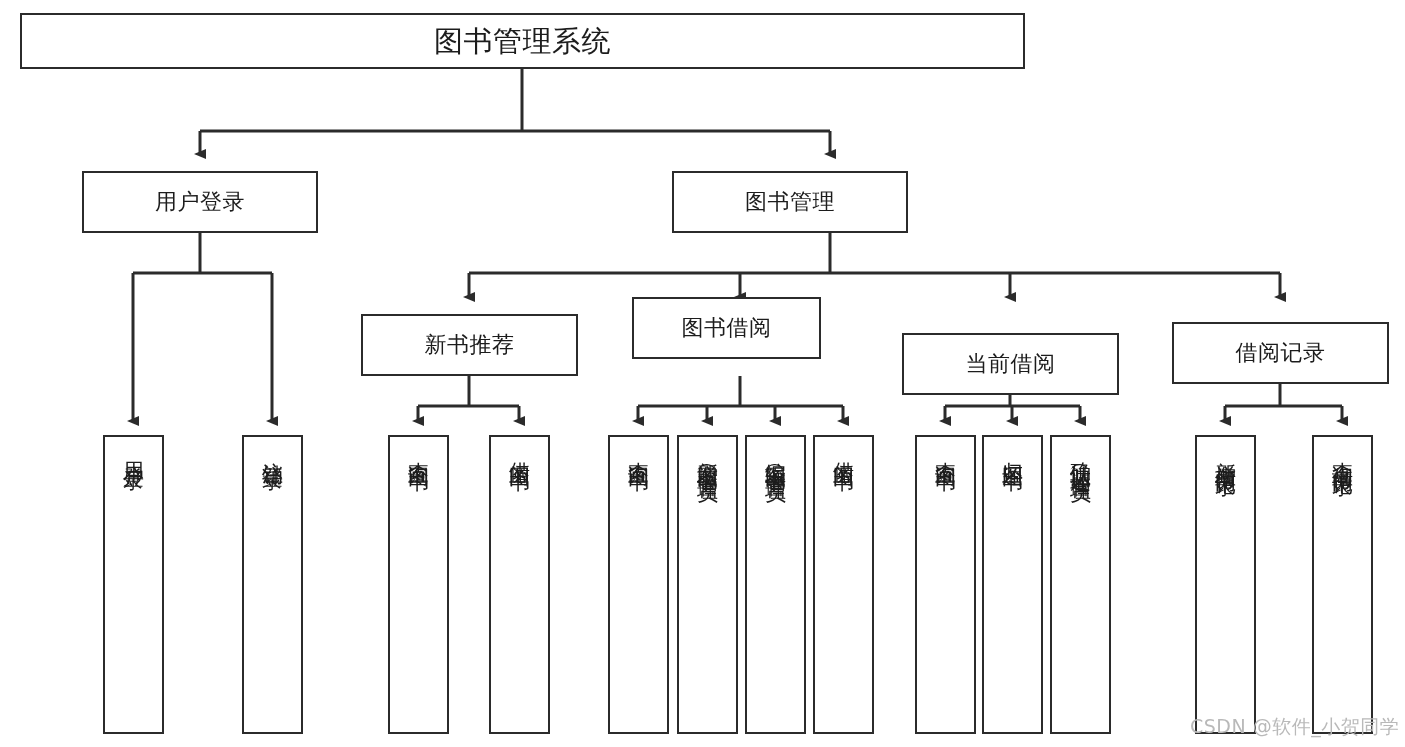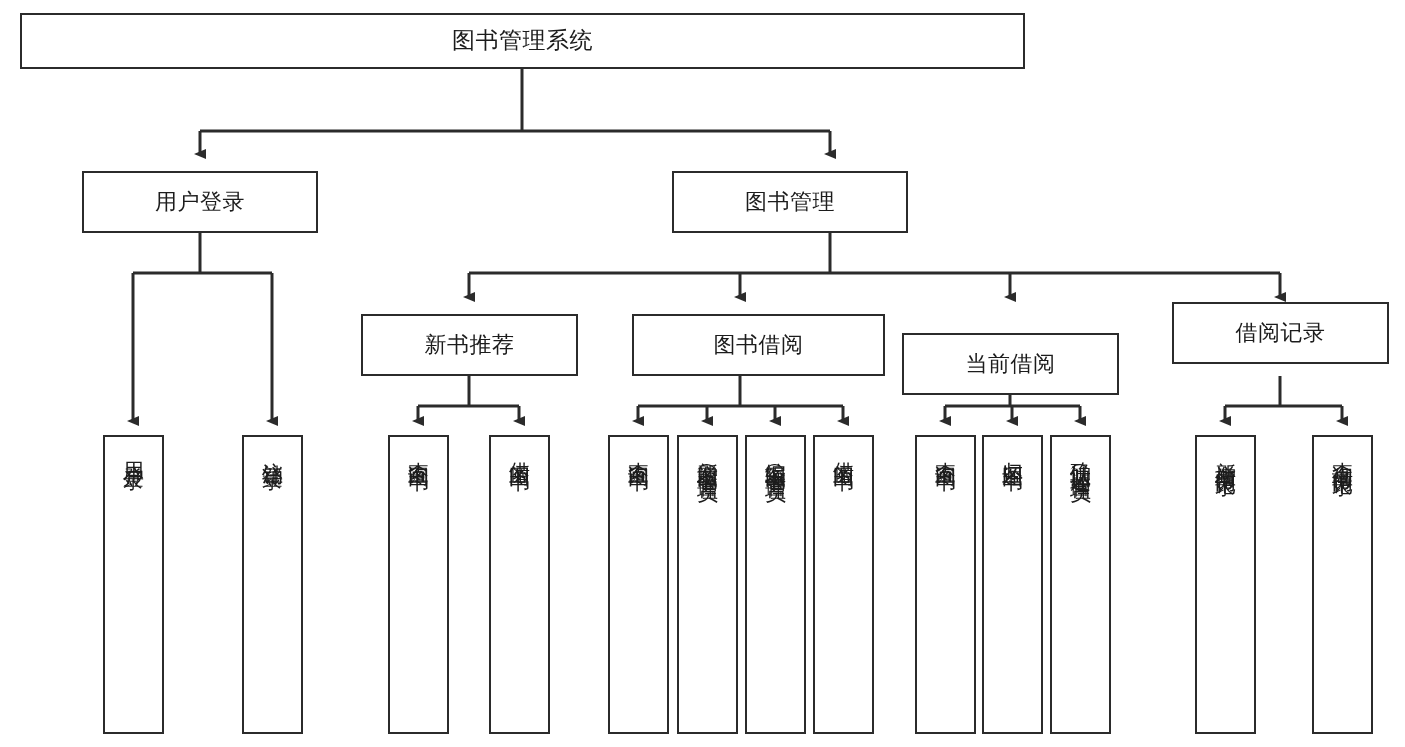--- a/index.html
+++ b/index.html
@@ -36,21 +36,21 @@
     display:block;
     line-height:1.18;
     letter-spacing:0.5px;
     color:#1c1c1c;
   }
   
   .node.h .label{
     font-size:22px;
     white-space:nowrap;
   }
-  .node.root .label{ font-size:23px; }
+  .node.root .label{ font-size:29px; }
   
   .node.v{
     align-items:flex-start;
     padding-top:8px;
   }
   .node.v .label{
     writing-mode:vertical-rl;
     text-orientation:upright;
     font-size:21px;
     line-height:1.05;
@@ -128,27 +128,27 @@
   <div class="node h" style="left:82px; top:171px; width:236px; height:62px;">
     <span class="label">用户登录</span>
   </div>
   <div class="node h" style="left:672px; top:171px; width:236px; height:62px;">
     <span class="label">图书管理</span>
   </div>
 
   <div class="node h" style="left:361px; top:314px; width:217px; height:62px;">
     <span class="label">新书推荐</span>
   </div>
-  <div class="node h" style="left:632px; top:314px; width:253px; height:62px;">
+  <div class="node h" style="left:632px; top:297px; width:189px; height:62px;">
     <span class="label">图书借阅</span>
   </div>
   <div class="node h" style="left:902px; top:333px; width:217px; height:62px;">
     <span class="label">当前借阅</span>
   </div>
-  <div class="node h" style="left:1172px; top:302px; width:217px; height:62px;">
+  <div class="node h" style="left:1172px; top:322px; width:217px; height:62px;">
     <span class="label">借阅记录</span>
   </div>
 
   <div class="node v" style="left:103px; top:435px; width:61px; height:299px;">
     <span class="label">用户登录</span>
   </div>
   <div class="node v" style="left:242px; top:435px; width:61px; height:299px;">
     <span class="label">注销登录</span>
   </div>
 
@@ -182,14 +182,15 @@
     <span class="label">确认归还（管理员）</span>
   </div>
 
   <div class="node v" style="left:1195px; top:435px; width:61px; height:299px;">
     <span class="label">新增借阅记录</span>
   </div>
   <div class="node v" style="left:1312px; top:435px; width:61px; height:299px;">
     <span class="label">查询借阅记录</span>
   </div>
 
+  <div class="watermark" style="left:1190px; top:714px;">CSDN @软件_小贺同学</div>
 
 </div>
 
 </body></html>

